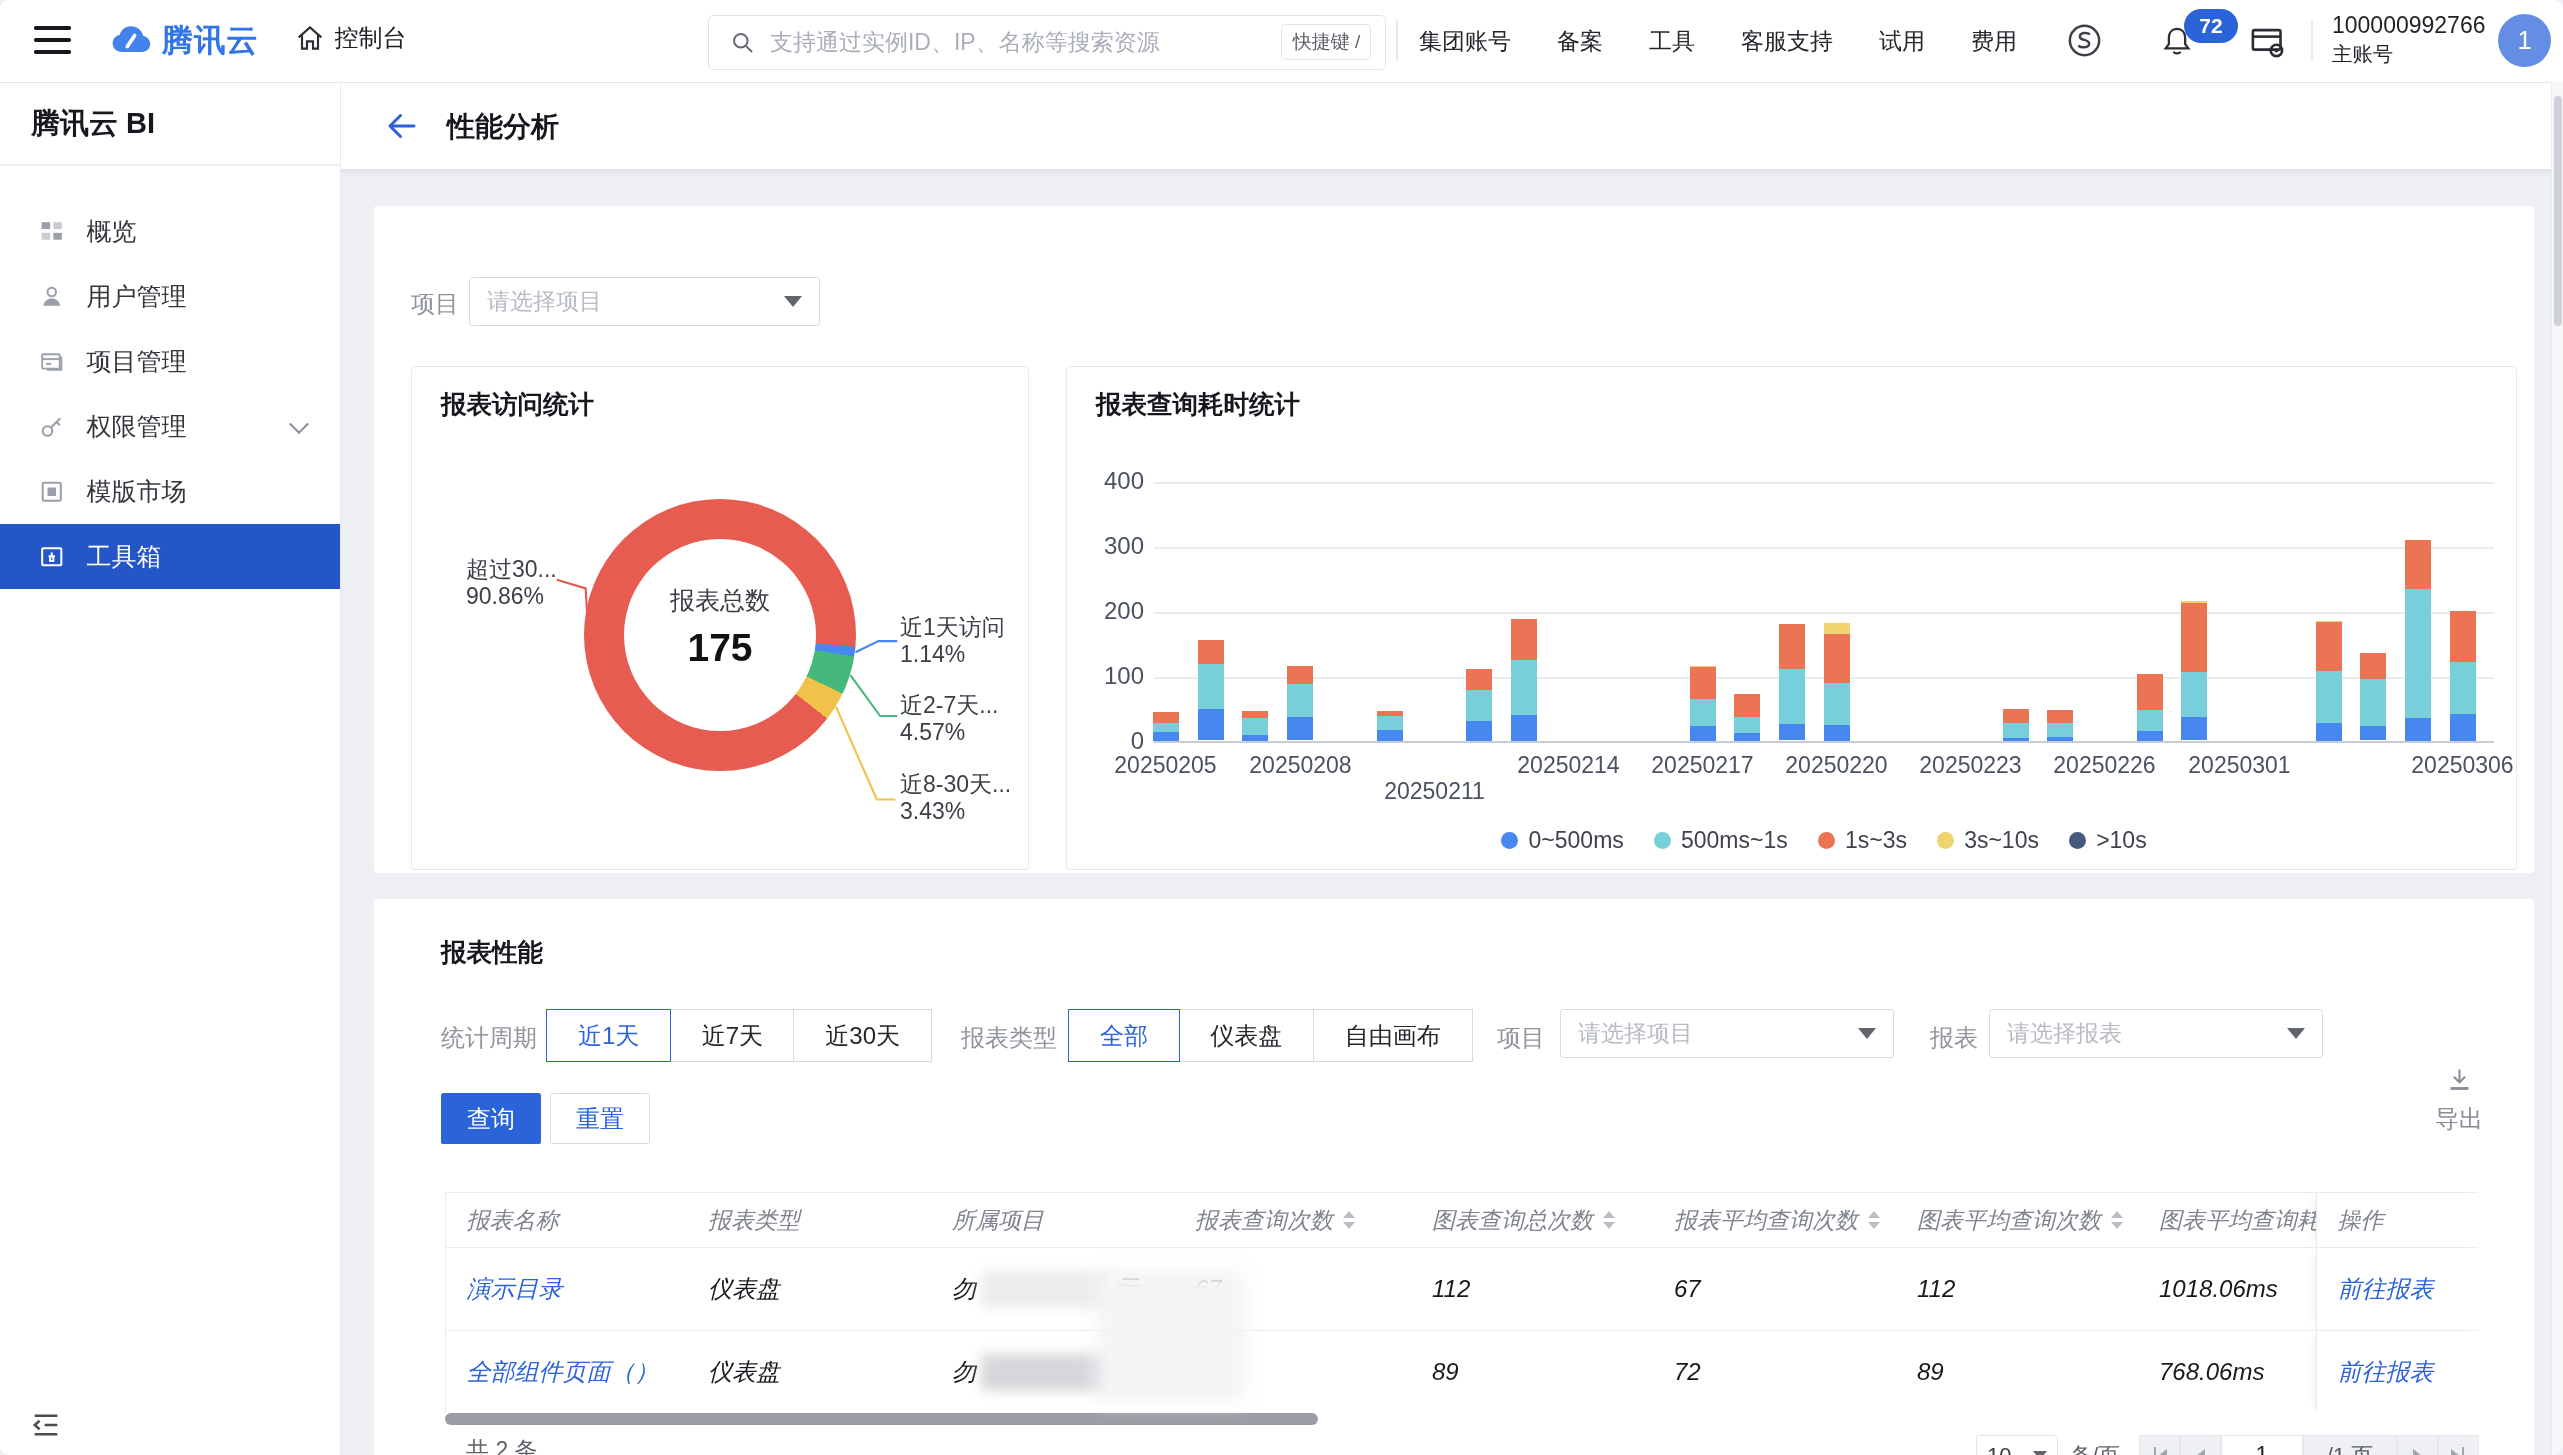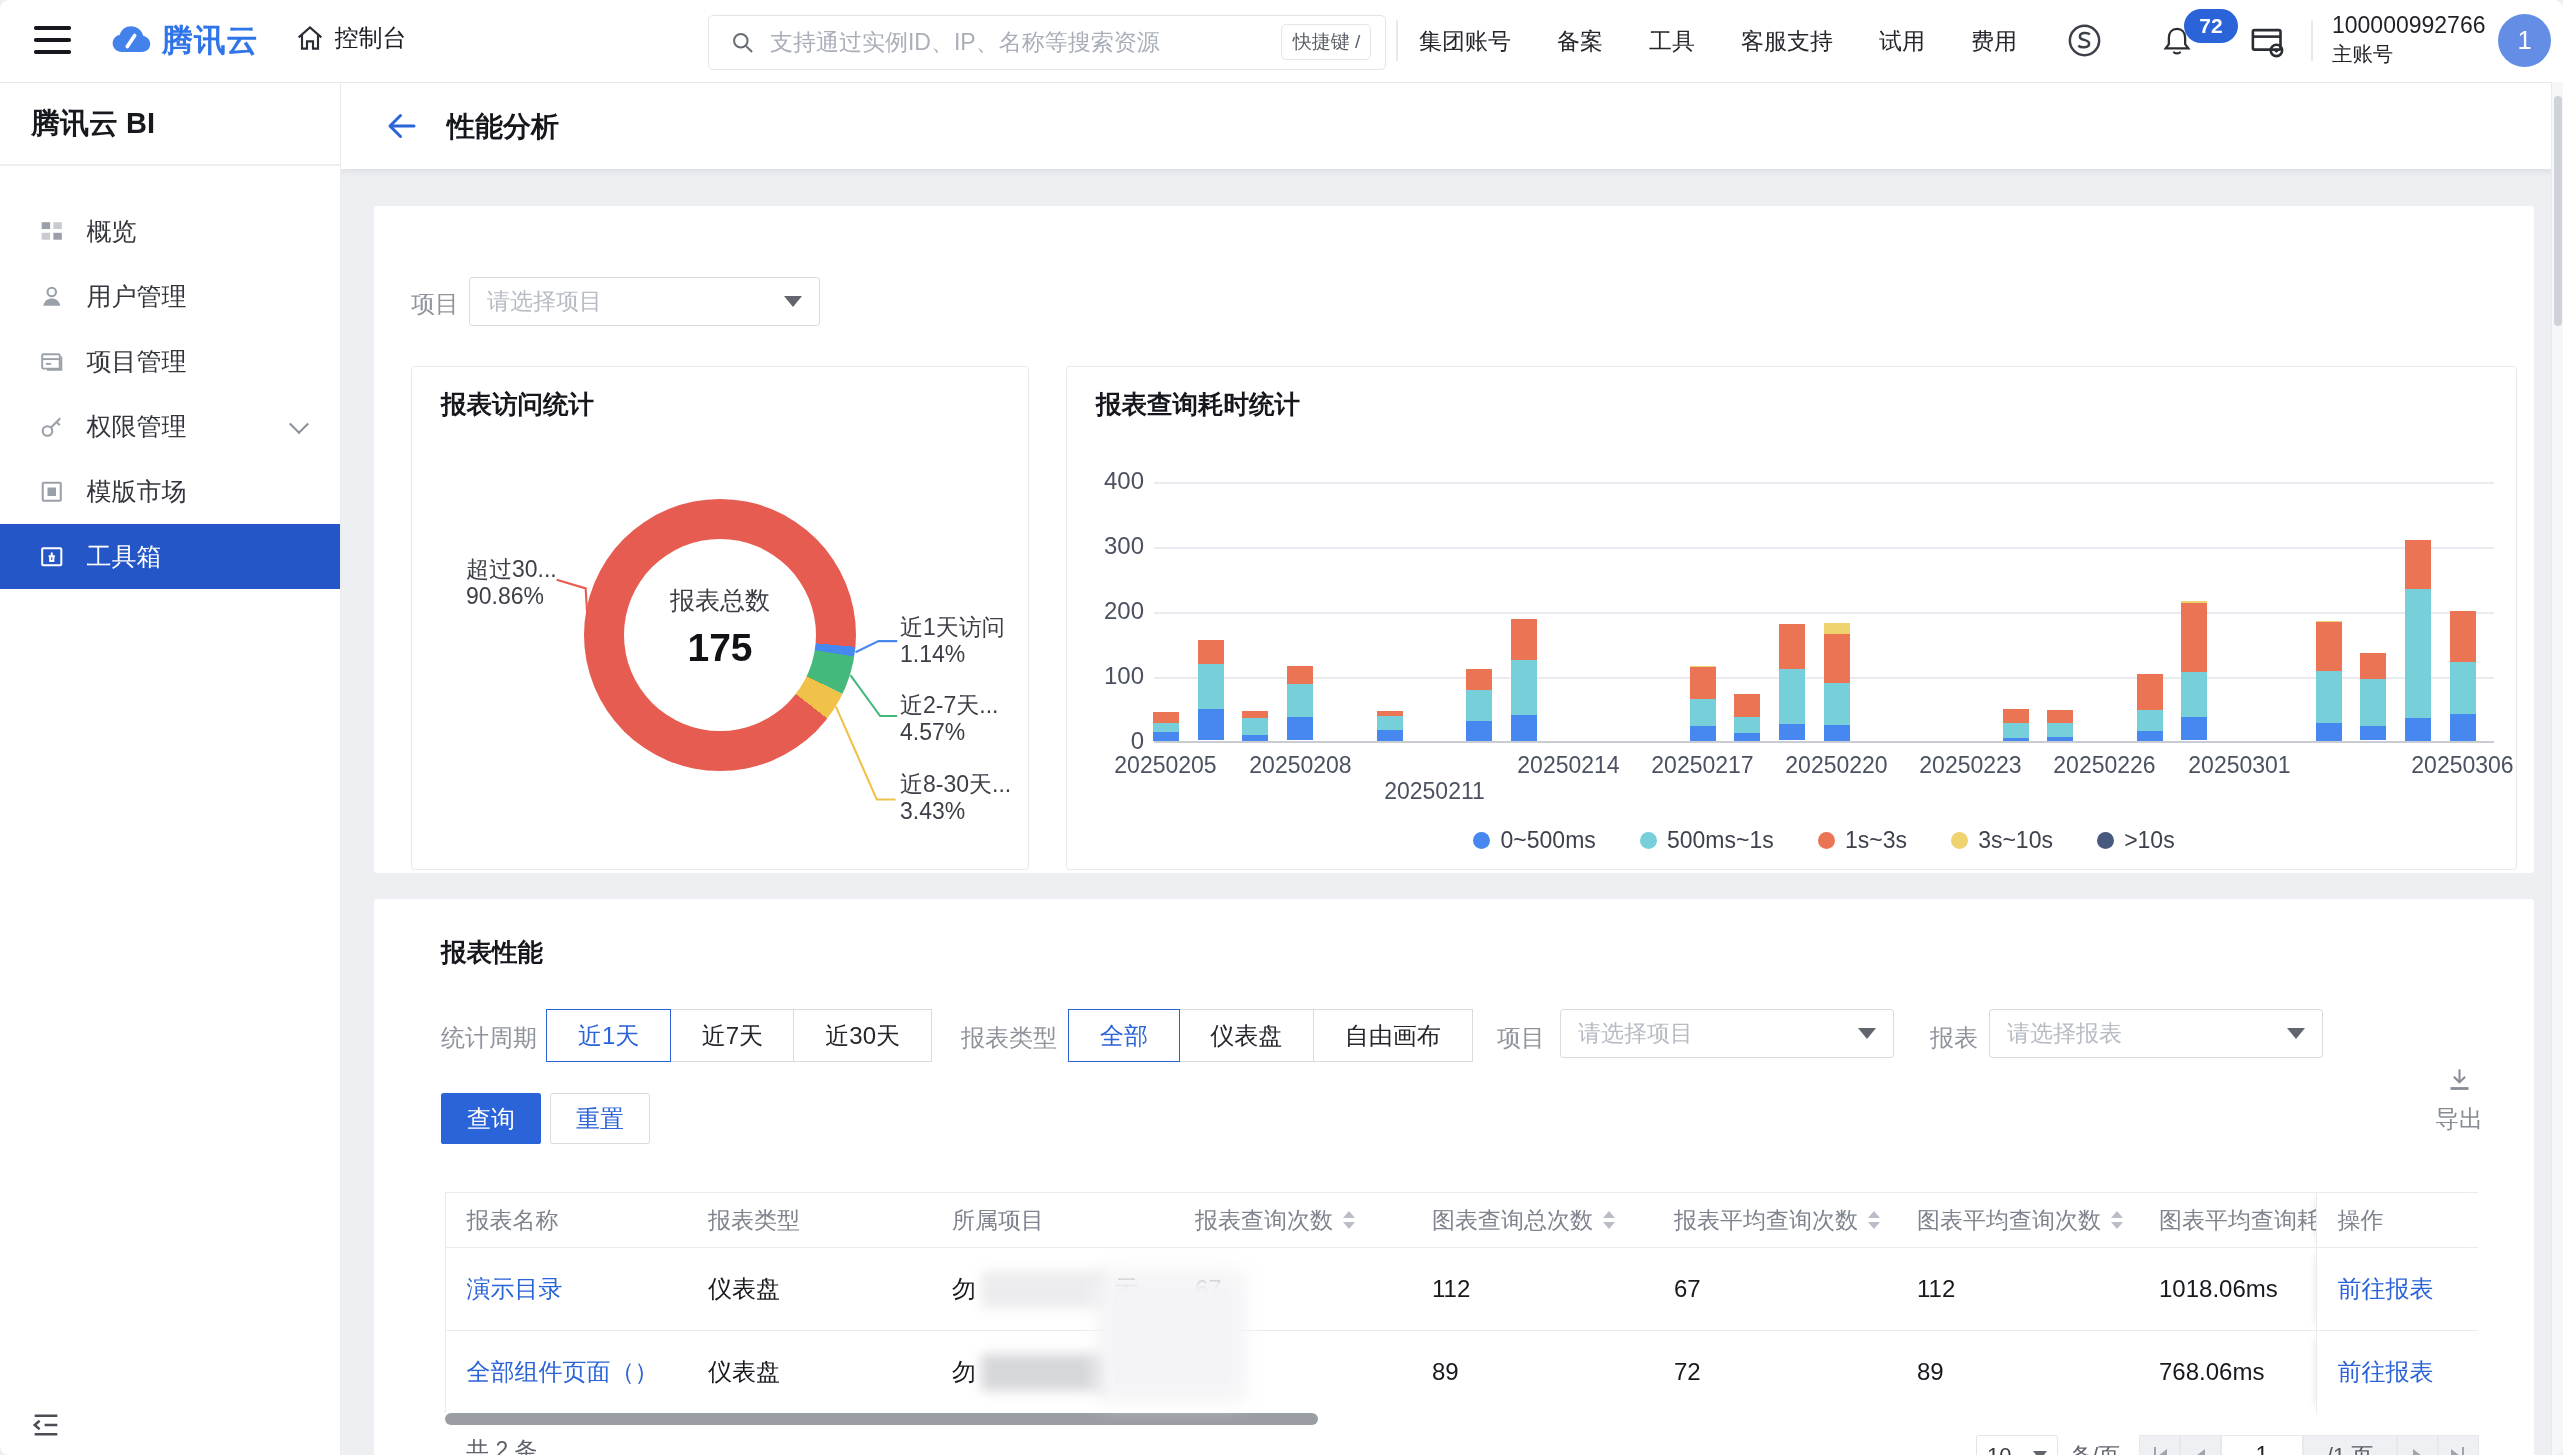--- a/index.html
+++ b/index.html
@@ -76,38 +76,38 @@
   .leader{position:absolute;left:0;top:0;pointer-events:none;}
 
   
   .plot{position:absolute;left:0;top:0;width:1447px;height:500px;}
   .gridline{position:absolute;left:87px;width:1340px;height:1.7px;background:#e9ebf0;}
   .gridline.axis{background:#c9ccd3;}
   .ylab{position:absolute;left:0;width:77px;text-align:right;font-size:24px;color:#4a5160;}
   .xlab{position:absolute;width:145px;text-align:center;font-size:23px;color:#4a5160;top:385px;}
   .bar{position:absolute;width:25.5px;display:flex;flex-direction:column;}
   .bar i{display:block;width:100%;}
-  .legend{position:absolute;left:87px;top:460px;width:1340px;display:flex;justify-content:center;gap:44px;}
+  .legend{position:absolute;left:87px;top:460px;width:1340px;display:flex;justify-content:center;gap:30px;}
   .lg-item{display:flex;align-items:center;gap:10.2px;font-size:23px;color:#3e424d;white-space:nowrap;}
   .lg-dot{width:17px;height:17px;border-radius:50%;flex:none;}
 
   
   .sec-title{position:absolute;left:67px;top:36px;font-size:25.5px;font-weight:bold;color:#15171d;}
   .toggle-group{position:absolute;display:flex;}
   .tg-btn{height:53px;box-sizing:border-box;border:1.7px solid #d8dade;background:#fff;color:#24262c;font-size:24px;display:flex;align-items:center;justify-content:center;padding:0 31px;margin-left:-1.7px;cursor:pointer;white-space:nowrap;}
   .tg-btn:first-child{margin-left:0;}
   .tg-btn.sel{border-color:#2b63d8;color:#2b63d8;z-index:1;position:relative;}
   .export{position:absolute;display:flex;align-items:center;gap:10.2px;color:#878c95;font-size:24px;cursor:pointer;}
   .export .dl{width:27px;height:27px;}
   .btn{position:absolute;height:51px;font-size:24px;display:flex;align-items:center;justify-content:center;border-radius:2.6px;cursor:pointer;box-sizing:border-box;}
   .btn.primary{background:#2b63d8;color:#fff;}
   .btn.ghost{background:#fff;color:#2b63d8;border:1.7px solid #d8dade;}
 
   
-  .tbl{position:absolute;left:71px;top:293px;width:2033px;border:1.7px solid #e9ebef;border-bottom:none;box-sizing:border-box;background:#be185d;}
+  .tbl{position:absolute;left:71px;top:293px;width:2033px;border:1.7px solid #e9ebef;border-bottom:none;box-sizing:border-box;background:#be185d;font-style:italic;}
   .t-row{display:flex;align-items:center;position:relative;background:#fff;}
   .t-head{height:54px;border-bottom:1.7px solid #e9ebef;}
   .t-body{height:82px;}
   .t-body + .t-body{border-top:1.7px solid #e9ebef;}
   .t-cell{flex:none;font-size:24px;color:#17191e;white-space:nowrap;overflow:hidden;box-sizing:border-box;align-self:stretch;display:flex;align-items:center;}
   .t-head .t-cell{font-size:23px;color:#7e838d;}
   .t-cell.first{padding-left:20.4px;}
   .t-cell.op{border-left:1.7px solid #e9ebef;background:#fff;box-shadow:-6.8px 0 8.5px -6.8px rgba(0,0,0,.10);padding-left:20.4px;}
   .link{color:#2b63d8;cursor:pointer;}
   .sort{display:inline-flex;flex-direction:column;gap:3.4px;margin-left:10.2px;}

